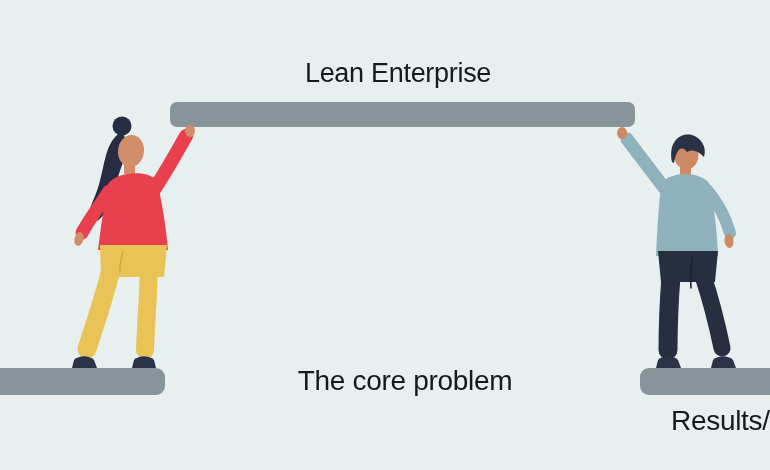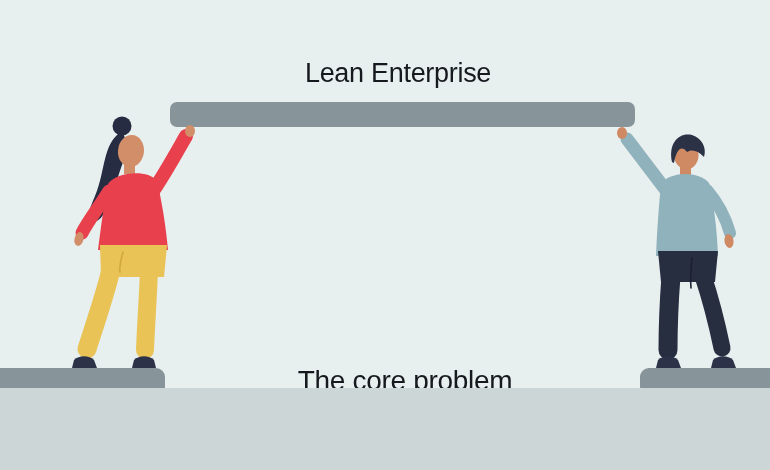--- a/index.html
+++ b/index.html
@@ -1,18 +1,18 @@
 <!DOCTYPE html>
 <html style="--background: #e8efef; --gray: #87949a; --text: #16191d; --woman-hair: #262c41; --woman-skin: #d28e68; --woman-top: #e8414d; --woman-pants: #e9c355; --woman-pants-shade: #d0a83e; --man-hair: #2b3246; --man-skin: #cf8a63; --man-top: #90b2bc; --man-pants: #272e40; --man-pants-shade: #1b2132; --shoes: #2c3349;"><head>
 <meta charset="utf-8">
 <style>
   html,body{margin:0;padding:0;background:#ccd6d6;}
   .scene{
     position:relative;
-    width:770px;height:388px;
+    width:770px;height:470px;
     margin:0 auto;
     background:var(--background,#e8efef);
     overflow:hidden;
     font-family:"Liberation Sans","DejaVu Sans",sans-serif;
     color:var(--text,#16191d);
   }
   .txt{position:absolute;white-space:nowrap;letter-spacing:-0.3px;line-height:1.05;}
   .title{left:13px;top:59px;width:770px;text-align:center;font-size:27px;}
   .label-center{left:20px;top:366px;width:770px;text-align:center;font-size:28px;}
   .label-left{left:0px;top:406px;font-size:28px;}
@@ -87,14 +87,15 @@
       <path class="f-mpants" d="M658,251 L718,251 L715,282 L661,282 Z"></path>
       <path class="s-mpants" stroke-width="19" d="M671,276 C669,302 668,327 668,350"></path>
       <path class="s-mpants" stroke-width="17" d="M703,276 C711,300 717,324 722,348"></path>
       <path class="crease m" d="M692,258 C691,268 690,278 691,288"></path>
       <path class="f-shoes" d="M656,368 L658,360 C663,355 673,355 678,360 L681,368 Z"></path>
       <path class="f-shoes" d="M711,368 L713,360 C718,355 728,355 733,360 L736,368 Z"></path>
     </g>
   </svg>
 
   <div class="txt label-center">The core problem</div>
+  <div class="txt label-right">Results/</div>
 
 </div>
 
 </body></html>

